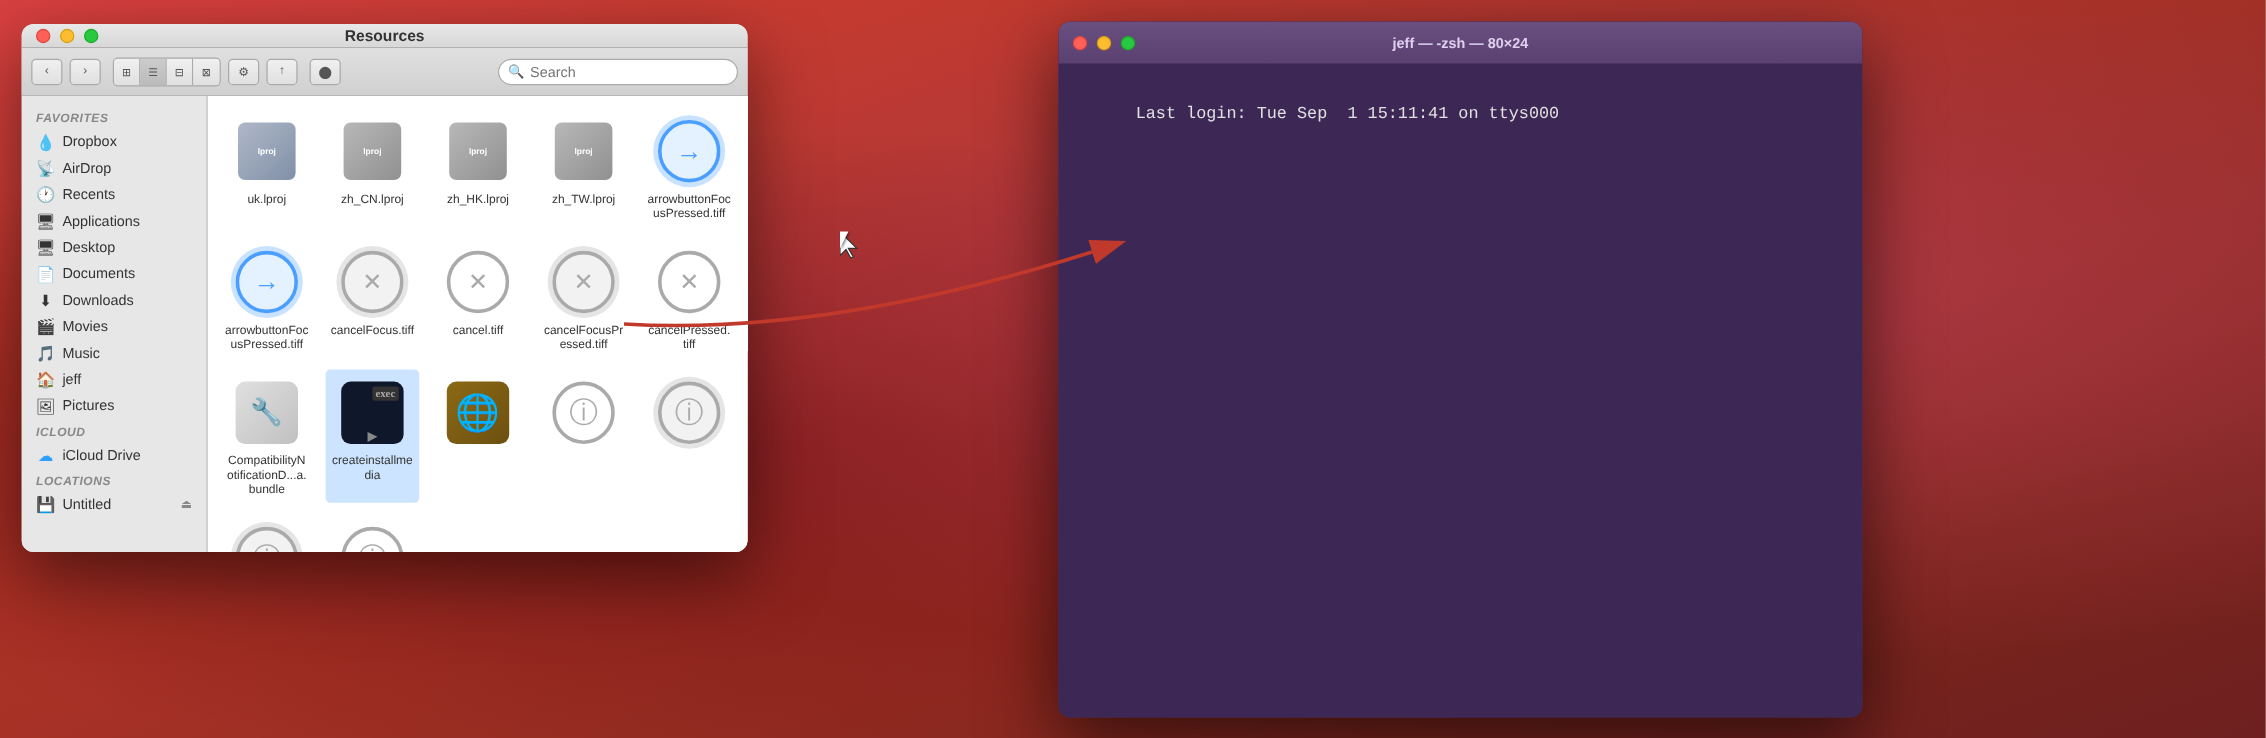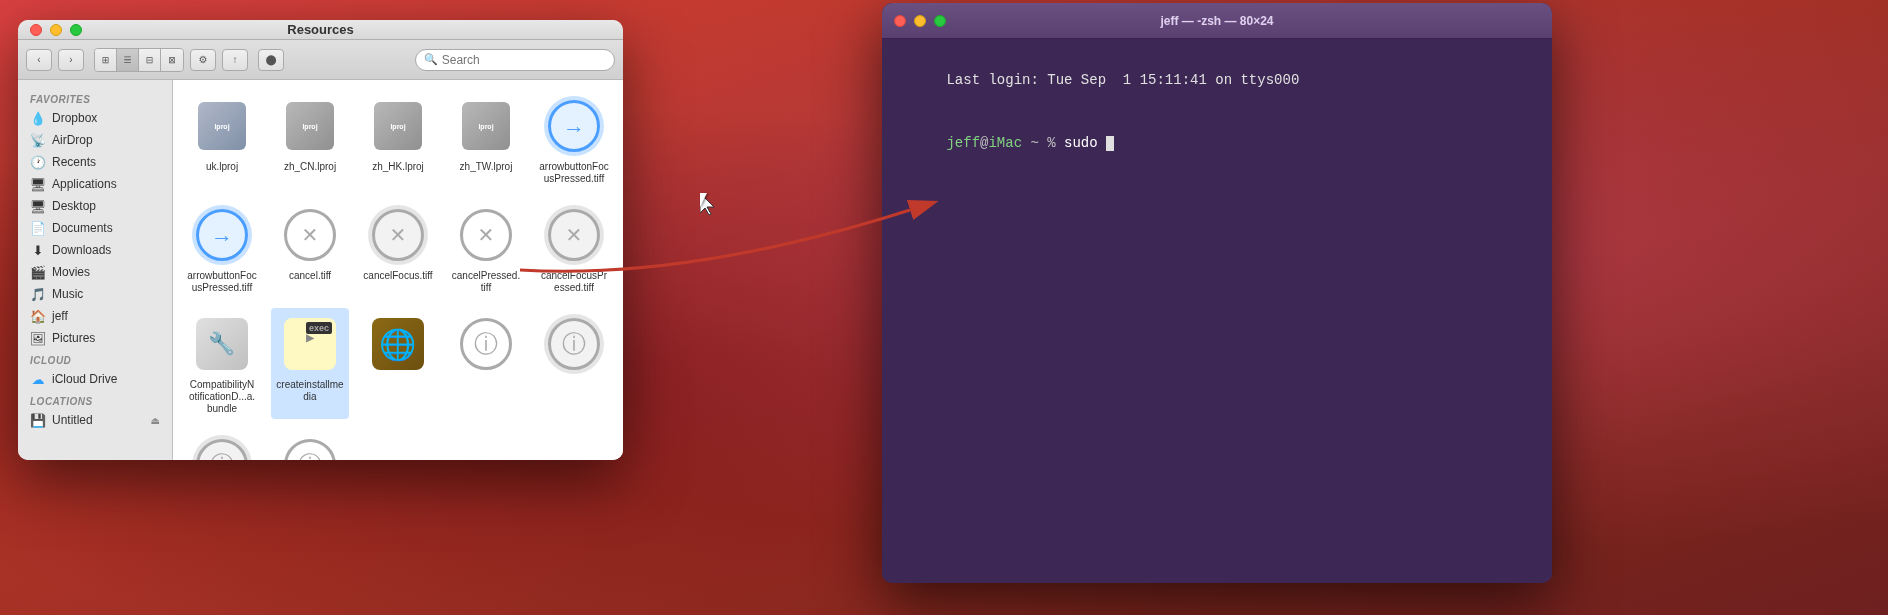--- a/index.html
+++ b/index.html
@@ -340,28 +340,28 @@
       border-radius: 8px;
       display: flex;
       align-items: center;
       justify-content: center;
       font-size: 24px;
     }
 
     .exec-icon {
       width: 52px;
       height: 52px;
-      background: #fef9c3;
+      background: #0f172a;
       border-radius: 8px;
       display: flex;
-      align-items: flex-start;
+      align-items: flex-end;
       justify-content: center;
       font-size: 11px;
       font-weight: bold;
-      font-family: Liberation Sans, sans-serif;
+      font-family: Liberation Serif, serif;
       color: white;
       position: relative;
     }
 
     .install-icon {
       width: 52px;
       height: 52px;
       border-radius: 8px;
       background: linear-gradient(135deg, #8B6914 0%, #6d5010 100%);
       display: flex;
@@ -376,21 +376,21 @@
       text-align: center;
       line-height: 1.2;
       max-width: 80px;
       word-break: break-word;
     }
 
     
     .terminal-window {
       position: absolute;
       left: 882px;
-      top: 3px;
+      top: 18px;
       width: 670px;
       height: 580px;
       background: #4a3060;
       border-radius: 10px;
       box-shadow: 0 20px 60px rgba(0,0,0,0.6);
       display: flex;
       flex-direction: column;
       overflow: hidden;
     }
 
@@ -624,44 +624,44 @@
         <div class="file-item">
           <div class="file-icon-container">
             <div class="icon-arrow-right-focus"></div>
           </div>
           <div class="file-label">arrowbuttonFocusPressed.tiff</div>
         </div>
 
 
         <div class="file-item">
           <div class="file-icon-container">
+            <div class="icon-cancel-focus"></div>
+          </div>
+          <div class="file-label">cancelFocus.tiff</div>
+        </div>
+
+        <div class="file-item">
+          <div class="file-icon-container">
             <div class="icon-cancel"></div>
           </div>
           <div class="file-label">cancel.tiff</div>
         </div>
 
         <div class="file-item">
           <div class="file-icon-container">
             <div class="icon-cancel-focus"></div>
           </div>
-          <div class="file-label">cancelFocus.tiff</div>
+          <div class="file-label">cancelFocusPressed.tiff</div>
         </div>
 
         <div class="file-item">
           <div class="file-icon-container">
             <div class="icon-cancel"></div>
           </div>
           <div class="file-label">cancelPressed.tiff</div>
-        </div>
-
-        <div class="file-item">
-          <div class="file-icon-container">
-            <div class="icon-cancel-focus"></div>
-          </div>
-          <div class="file-label">cancelFocusPressed.tiff</div>
         </div>
 
         <div class="file-item">
           <div class="file-icon-container">
             <div class="bundle-icon">
               <span style="font-size:22px">🔧</span>
             </div>
           </div>
           <div class="file-label">CompatibilityNotificationD...a.bundle</div>
         </div>
@@ -740,17 +740,14 @@
   <div class="terminal-titlebar">
     <div class="traffic-light tl-close"></div>
     <div class="traffic-light tl-minimize"></div>
     <div class="traffic-light tl-maximize"></div>
     <span class="terminal-title">jeff — -zsh — 80×24</span>
   </div>
   <div class="terminal-body">
     <div class="terminal-line">
       <span>Last login: Tue Sep  1 15:11:41 on ttys000</span>
     </div>
-    <div class="terminal-line">
-      <span class="terminal-user">jeff</span><span class="terminal-at">@</span><span class="terminal-host">iMac</span><span class="terminal-dollar"> ~ % </span><span class="terminal-cmd">sudo </span><span class="terminal-cursor"></span>
-    </div>
   </div>
 </div>
 
 </body></html>

